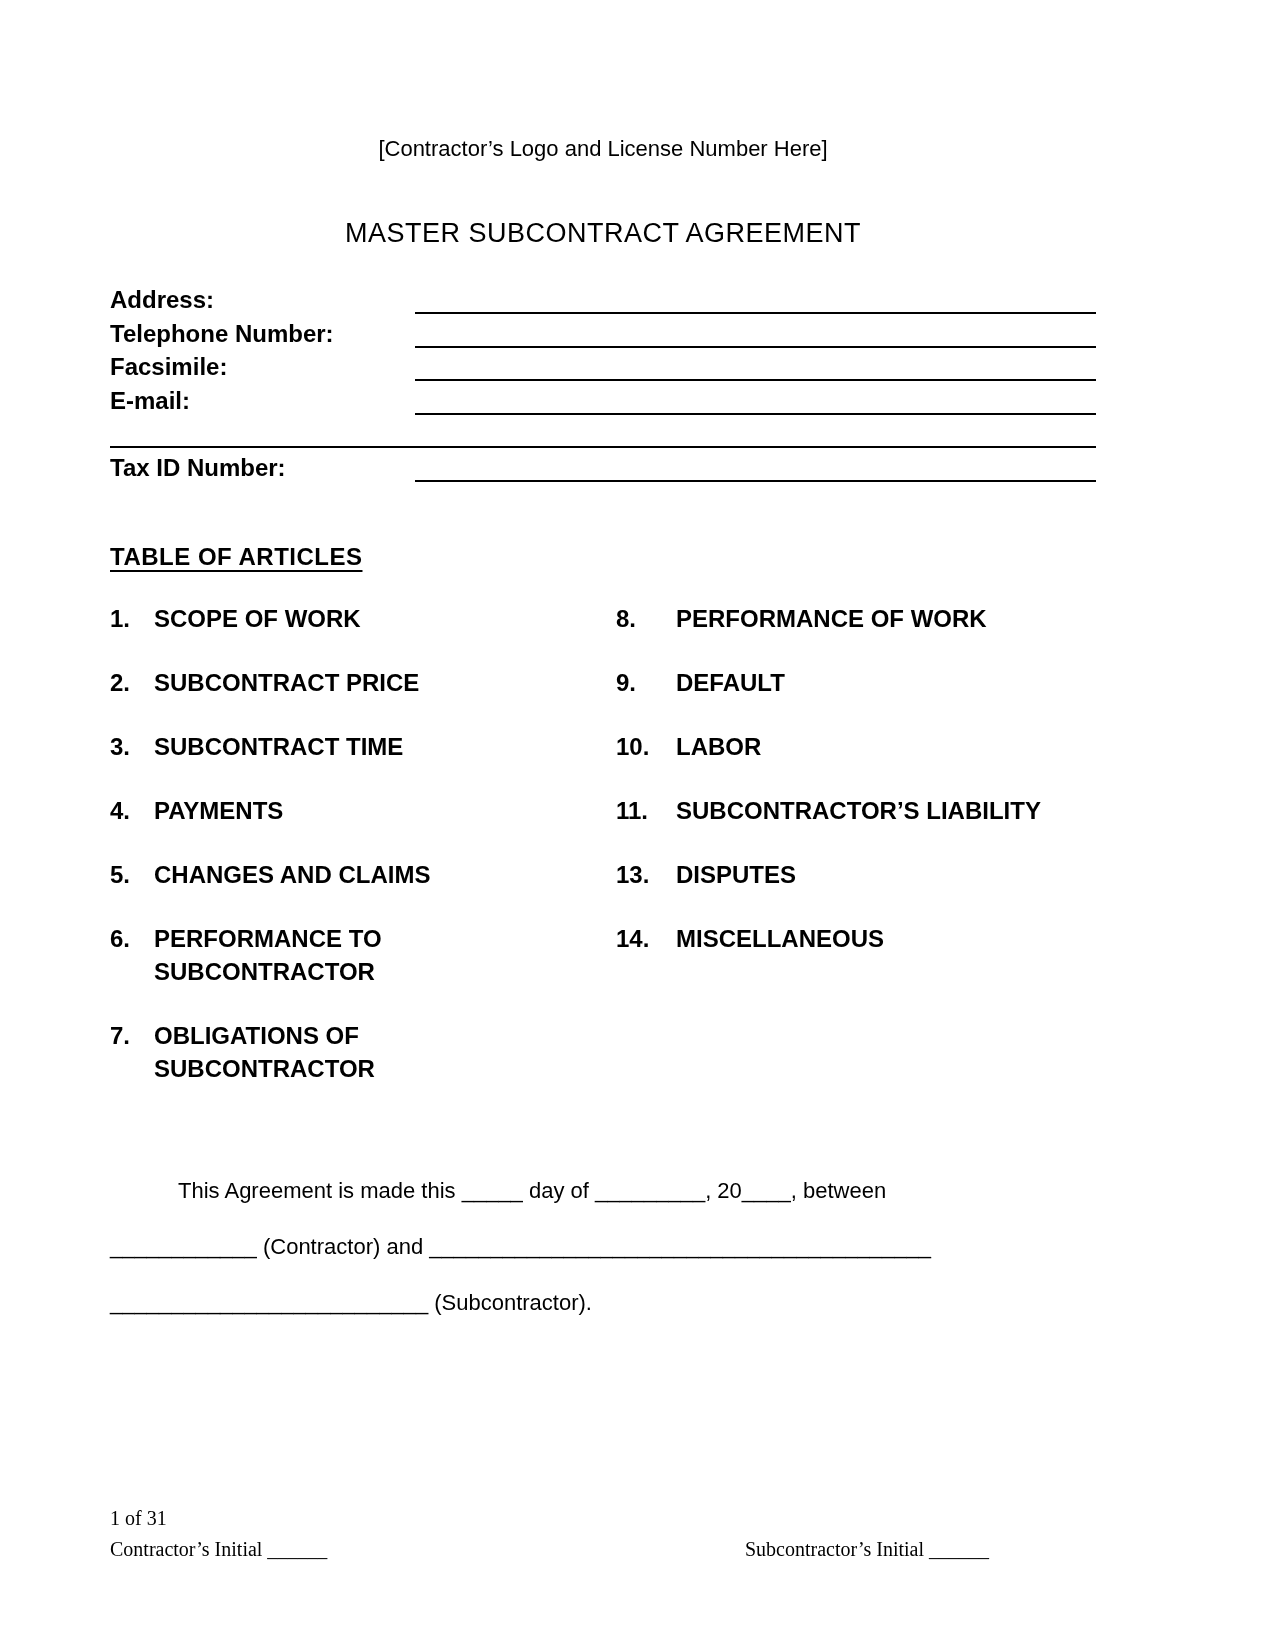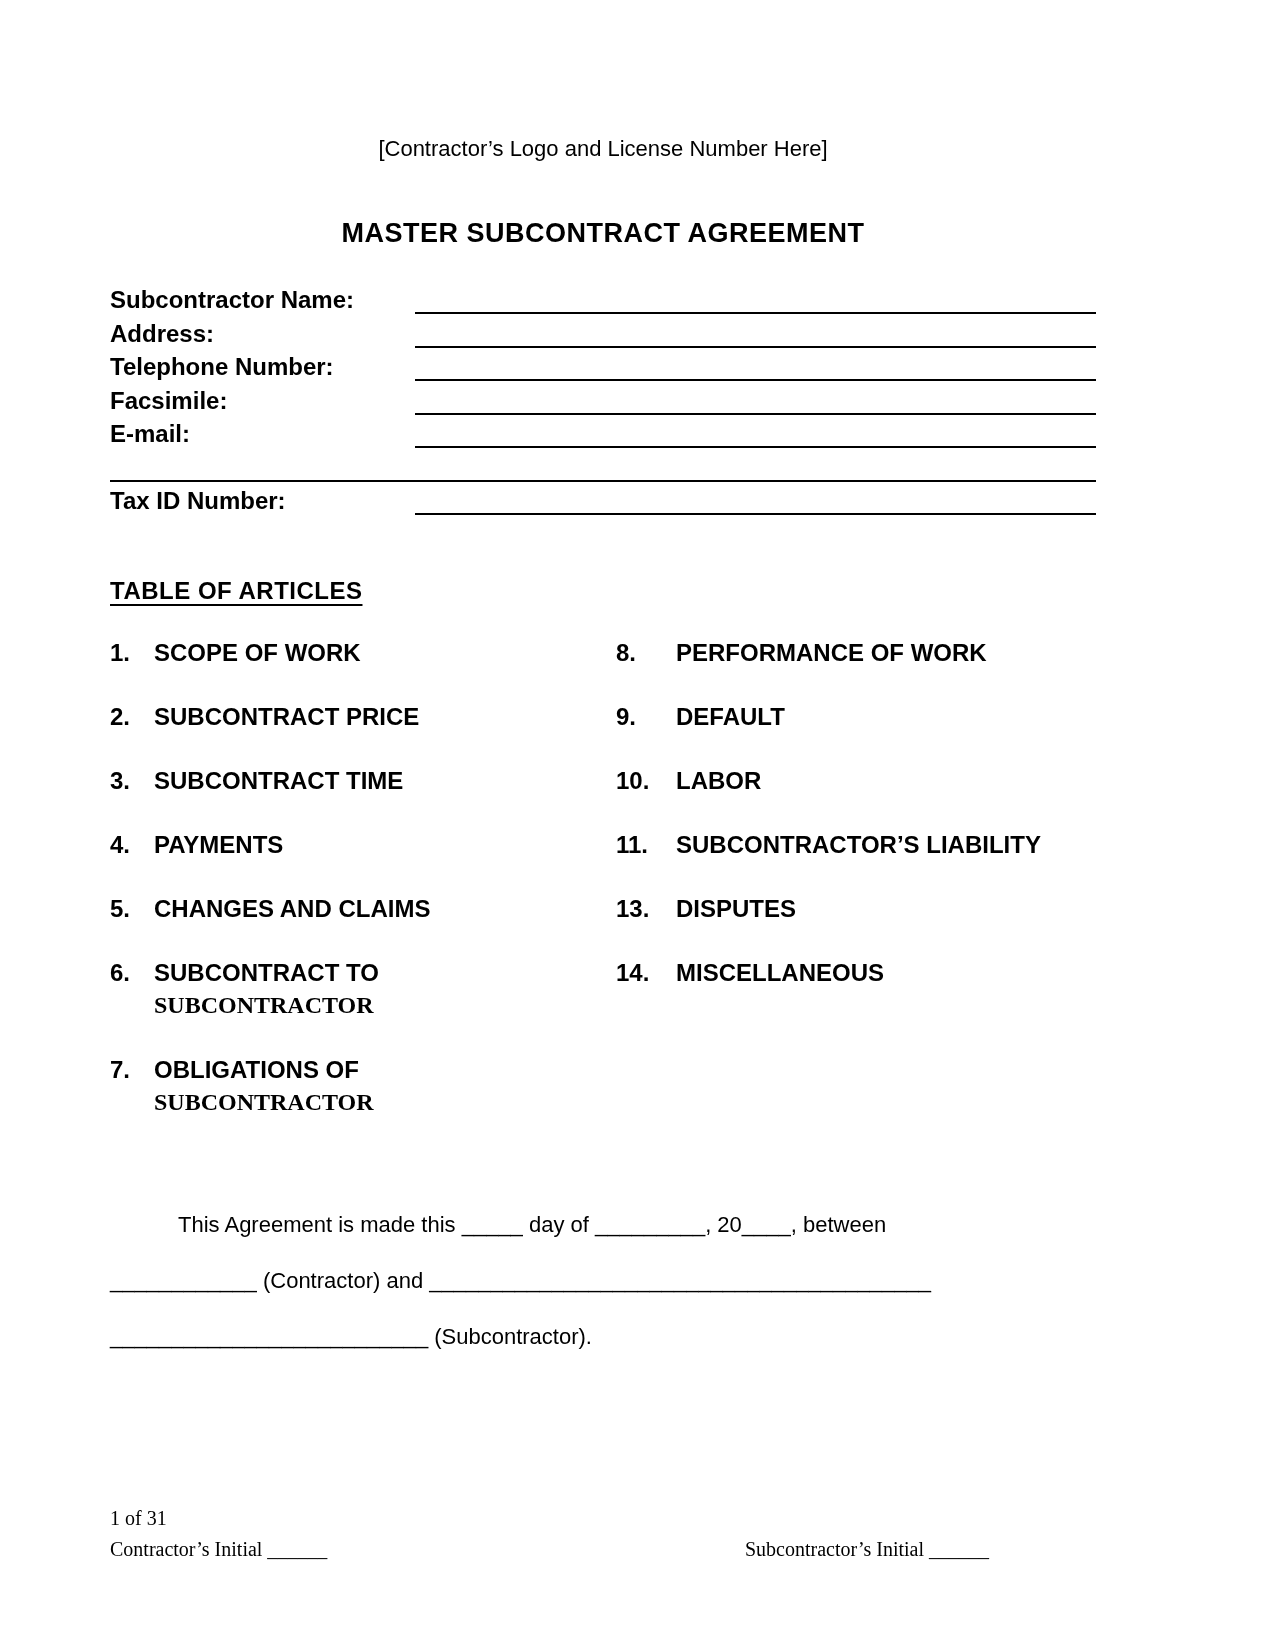--- a/index.html
+++ b/index.html
@@ -25,21 +25,21 @@
     text-align: center;
     font-size: 22px;
     line-height: 26px;
     font-weight: 400;
   }
   .doc-title {
     margin-top: 56px;
     text-align: center;
     font-size: 27px;
     line-height: 30px;
-    font-weight: 700;
+    font-weight: 400;
     letter-spacing: 0.5px;
   }
 
   
   .fields { margin-top: 35px; }
   .field-row {
     display: flex;
     height: 33.5px;
     align-items: stretch;
   }
@@ -78,21 +78,21 @@
   }
   .art-item {
     display: flex;
     font-size: 24px;
     font-weight: 700;
     line-height: 33px;
   }
   .art-num { width: 44px; flex: 0 0 44px; }
   .art-item.right .art-num { width: 60px; flex: 0 0 60px; }
   .art-label { flex: 1; }
-  .art-line2 { display: block; font-family: Liberation Serif, serif; }
+  .art-line2 { display: block; }
 
   
   .agreement {
     margin-top: 78px;
     font-size: 22px;
     line-height: 56px;
     font-weight: 400;
   }
   .agreement .indent { text-indent: 68px; }
 
@@ -122,24 +122,20 @@
 <body>
 
 <div class="page">
 
   <div class="logo-placeholder">[Contractor’s Logo and License Number Here]</div>
 
   <h1 class="doc-title">MASTER SUBCONTRACT AGREEMENT</h1>
 
   <div class="fields">
     <div class="field-row">
-      <div class="field-label">Subcontractor Name:</div>
-      <div class="field-line"></div>
-    </div>
-    <div class="field-row">
       <div class="field-label">Address:</div>
       <div class="field-line"></div>
     </div>
     <div class="field-row">
       <div class="field-label">Telephone Number:</div>
       <div class="field-line"></div>
     </div>
     <div class="field-row">
       <div class="field-label">Facsimile:</div>
       <div class="field-line"></div>
@@ -175,21 +171,21 @@
     <div class="art-item">
       <span class="art-num">4.</span>
       <span class="art-label">PAYMENTS</span>
     </div>
     <div class="art-item">
       <span class="art-num">5.</span>
       <span class="art-label">CHANGES AND CLAIMS</span>
     </div>
     <div class="art-item">
       <span class="art-num">6.</span>
-      <span class="art-label"><span>SUBCONTRACT TO</span><span class="art-line2">SUBCONTRACTOR</span></span>
+      <span class="art-label"><span>PERFORMANCE TO</span><span class="art-line2">SUBCONTRACTOR</span></span>
     </div>
     <div class="art-item">
       <span class="art-num">7.</span>
       <span class="art-label"><span>OBLIGATIONS OF</span><span class="art-line2">SUBCONTRACTOR</span></span>
     </div>
     <div class="art-item right">
       <span class="art-num">8.</span>
       <span class="art-label">PERFORMANCE OF WORK</span>
     </div>
     <div class="art-item right">

